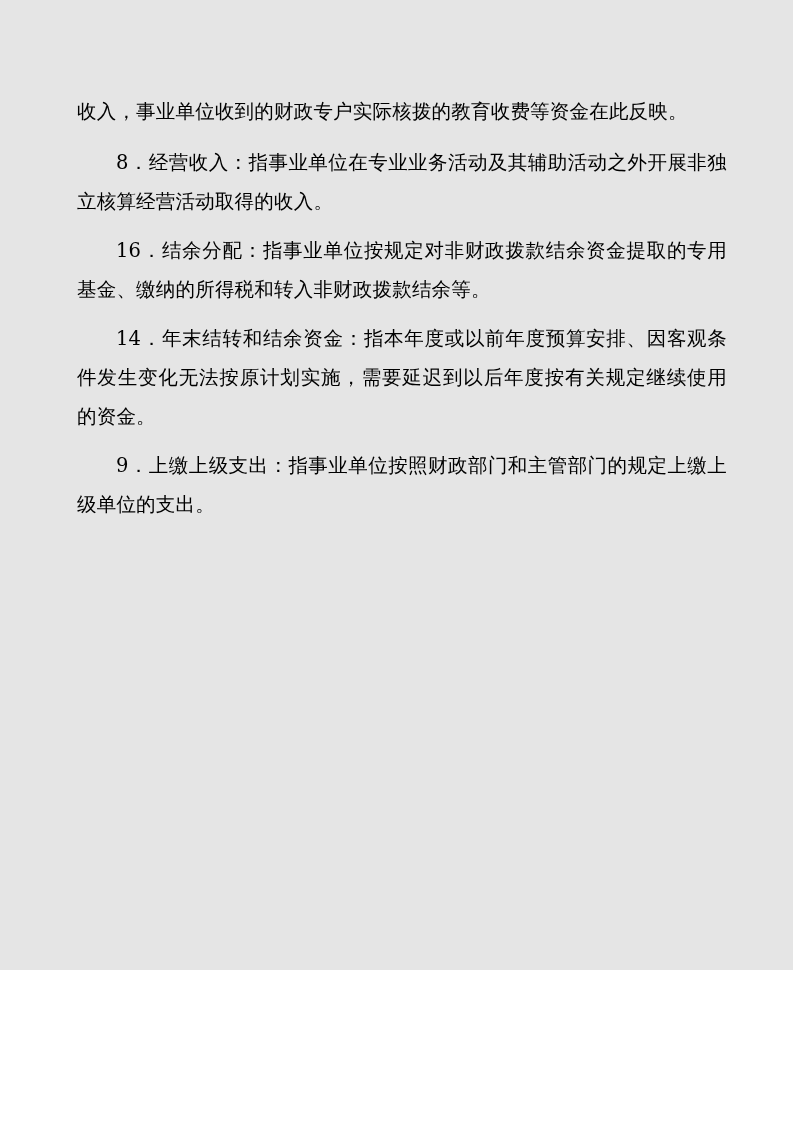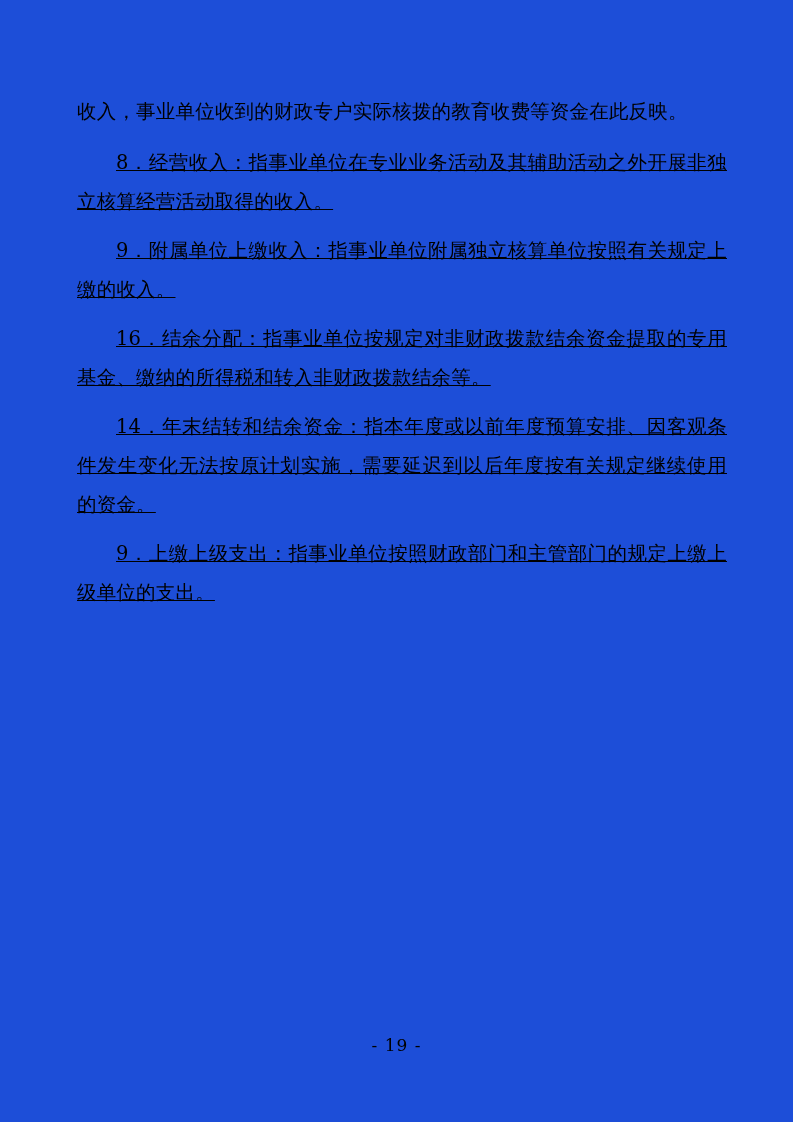--- a/index.html
+++ b/index.html
@@ -3,22 +3,22 @@
 <meta charset="utf-8">
 <style>
   html, body {
     margin: 0;
     padding: 0;
     background: #ffffff;
   }
   .page {
     position: relative;
     width: 793px;
-    height: 1122px;
-    background: #1d4ed8;
+    height: 970px;
+    background: #e5e5e5;
     margin: 0 auto;
     overflow: hidden;
     font-family: "DejaVu Serif", "Liberation Serif", serif;
     color: #000000;
   }
   .content {
     position: absolute;
     left: 77px;
     top: 92px;
     width: 650px;
@@ -27,21 +27,20 @@
     font-size: 19.5px;
     line-height: 39px;
     text-align: justify;
     text-justify: inter-ideograph;
     margin: 0 0 10px 0;
     letter-spacing: 0.2px;
     white-space: pre-wrap;
   }
   .para.indent {
     text-indent: 39px;
-    text-decoration: underline;
   }
   .para.first {
     text-indent: 0;
     margin-bottom: 12px;
   }
   .footer {
     position: absolute;
     left: 0;
     top: 1035px;
     width: 793px;
@@ -52,19 +51,18 @@
     letter-spacing: 1px;
   }
 </style>
 </head>
 <body>
 
 <div class="page">
   <div class="content">
     <p class="para first">收入，事业单位收到的财政专户实际核拨的教育收费等资金在此反映。</p>
     <p class="para indent">8．经营收入：指事业单位在专业业务活动及其辅助活动之外开展非独立核算经营活动取得的收入。</p>
-    <p class="para indent">9．附属单位上缴收入：指事业单位附属独立核算单位按照有关规定上缴的收入。</p>
     <p class="para indent">16．结余分配：指事业单位按规定对非财政拨款结余资金提取的专用基金、缴纳的所得税和转入非财政拨款结余等。</p>
     <p class="para indent">14．年末结转和结余资金：指本年度或以前年度预算安排、因客观条件发生变化无法按原计划实施，需要延迟到以后年度按有关规定继续使用的资金。</p>
     <p class="para indent">9．上缴上级支出：指事业单位按照财政部门和主管部门的规定上缴上级单位的支出。</p>
   </div>
   <div class="footer">- 19 -</div>
 </div>
 
 </body></html>

